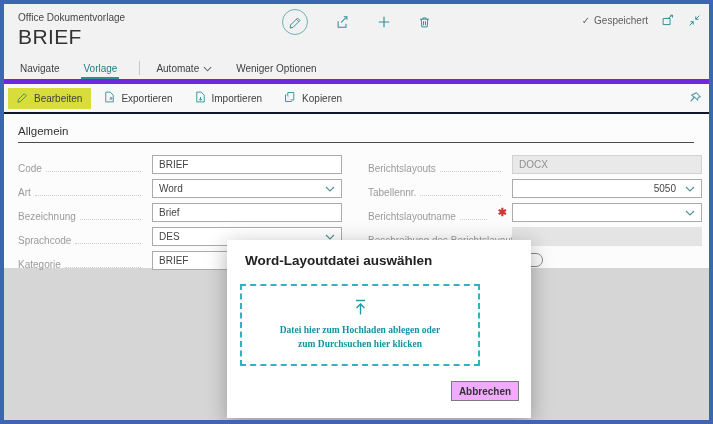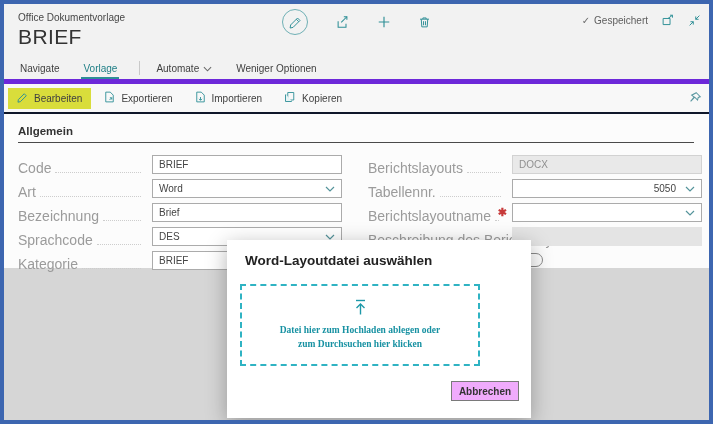--- a/index.html
+++ b/index.html
@@ -34,26 +34,26 @@
   
   .toolbar { position:absolute; left:0; top:80px; right:0; height:30px; background:#f8f8f8;
              border-bottom:2px solid #0f172a; display:flex; align-items:center; padding-left:4px; }
   .action { display:flex; align-items:center; gap:6px; font-size:10px; color:#404040;
             padding:4px 9px; margin-right:4px; }
   .action.highlight { background:#d9dd3b; }
   .pin-btn { position:absolute; right:7px; top:7px; }
 
   
   .content { position:absolute; left:0; top:110px; right:0; height:154px; background:#fcfcfc; }
-  .section-title { position:absolute; left:14px; top:11px; font-size:11.5px; font-weight:bold; color:#333; }
+  .section-title { position:absolute; left:14px; top:11px; font-size:11.5px; font-weight:normal; color:#333; }
   .rule { position:absolute; left:14px; right:15px; top:28px; border-top:1.5px solid #4a4a4a; }
   .col-left  { position:absolute; left:14px;  top:38px; width:324px; }
   .col-right { position:absolute; left:364px; top:38px; width:334px; }
   .frow { height:24px; display:flex; align-items:center; }
-  .flabel { flex:1; display:flex; align-items:baseline; font-size:14px; color:#9b9b9b;
+  .flabel { flex:1; display:flex; align-items:baseline; font-size:10px; color:#9b9b9b;
             padding-right:7px; min-width:0; white-space:nowrap;margin-top:8px; }
   .leader { flex:1; border-bottom:1px dotted #cdcdcd; margin:0 4px; height:10px; min-width:4px; }
   .asterisk { color:#c73a3a; font-size:11px; font-weight:bold; margin-right:5px; flex:none; }
   .fbox { width:190px; height:19px; flex:none; border:1px solid #ababab; background:#fff;
           display:flex; align-items:center; padding:0 6px; font-size:10px; color:#444; }
   input.fbox { font-family:"Liberation Sans", sans-serif; outline:none; }
   .fbox.sel { justify-content:space-between; }
   .fbox.num { justify-content:flex-end; gap:9px; }
   .fbox.disabled { background:#e9e9e9; border-color:#d2d2d2; color:#8f8f8f; }
   .fbox.flat { background:#e4e4e4; border-color:#e4e4e4; }

